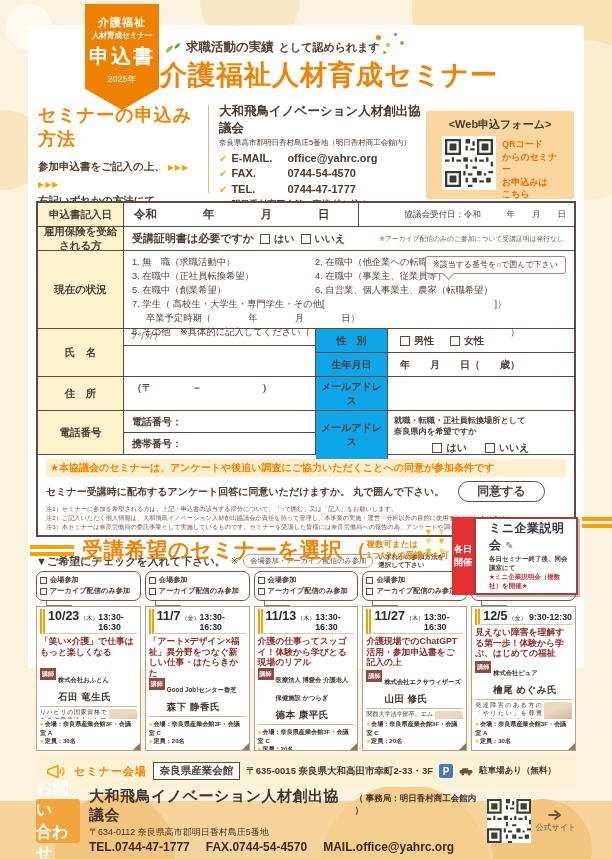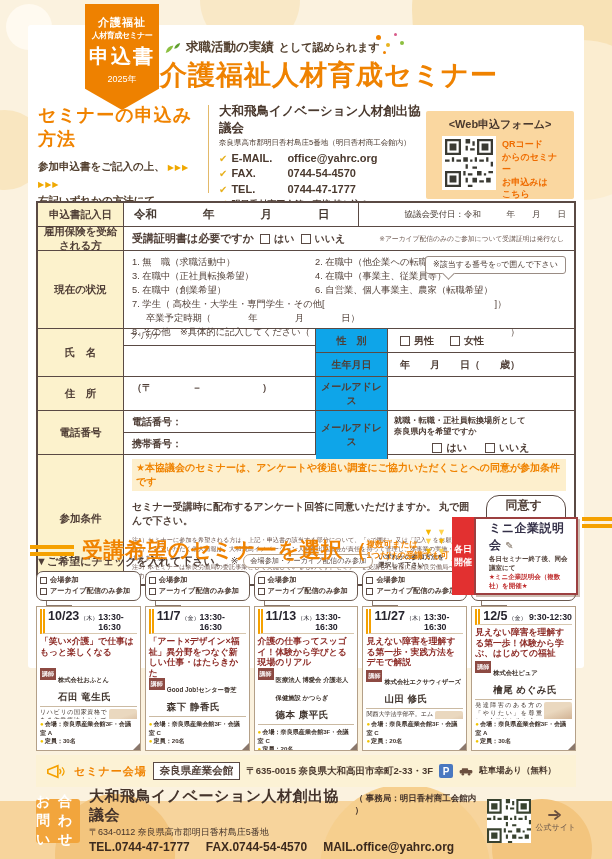--- a/index.html
+++ b/index.html
@@ -141,21 +141,21 @@
   .bullet{color:#f2c400;margin-right:1px;}
 
   .venue{position:absolute;left:8px;top:730px;width:540px;height:25px;background:#fcf2d5;display:flex;align-items:center;gap:6px;padding:16px 10px;}
   .venue-label{font-size:11px;font-weight:bold;color:#f08300;letter-spacing:1px;}
   .venue-name{border:1px solid #5a4a44;background:#fff;padding:1px 6px;font-size:10.5px;font-weight:bold;color:#4f3e36;}
   .venue-addr{font-size:9.5px;font-weight:bold;color:#4a392e;}
   .pbadge{width:14px;height:14px;background:#4a78c0;color:#fff;border-radius:2px;font-size:10px;font-weight:bold;display:flex;align-items:center;justify-content:center;flex:none;}
   .parking{font-size:8.5px;font-weight:bold;color:#4a392e;}
 
   .footer{position:absolute;left:8px;top:762px;width:540px;display:flex;gap:9px;align-items:center;}
-  .f-badge{width:44px;height:44px;background:#f2a53c;border-radius:3px;color:#fff;font-size:14px;font-weight:bold;display:flex;flex-direction:row;align-items:center;justify-content:center;line-height:1.35;flex:none;}
+  .f-badge{width:44px;height:44px;background:#f2a53c;border-radius:3px;color:#fff;font-size:16px;font-weight:bold;display:flex;flex-direction:column;align-items:center;justify-content:center;line-height:1.35;flex:none;}
   .f-mid{flex:1;}
   .f-orgrow{display:flex;align-items:baseline;gap:3px;}
   .f-org{font-size:15px;font-weight:bold;color:#44332a;letter-spacing:0.5px;}
   .f-orgnote{font-size:8.5px;font-weight:bold;color:#44332a;}
   .f-addr{font-size:9px;color:#44332a;margin-top:1px;}
   .f-contacts{display:flex;gap:16px;font-size:12px;font-weight:bold;color:#3c2a1e;margin-top:1px;}
   .f-qr{display:flex;align-items:center;gap:4px;flex:none;}
   .f-qr .qrbox2{width:44px;height:44px;background:#fff;}
   .qrbox2 svg{width:100%;height:100%;display:block;}
   .f-site{font-size:8px;color:#6b584c;display:flex;flex-direction:column;align-items:center;gap:1px;}
@@ -355,21 +355,20 @@
               <span class="cbl">
                   <span class="cb"></span>
                   <span>いいえ</span>
                 </span>
             </div>
           </div>
         </div>
       </div>
     </div>
     <div class="frow">
-      <div class="flabel">参加条件</div>
       <div class="fc-cond">
         <div class="cond-high">★本協議会のセミナーは、アンケートや後追い調査にご協力いただくことへの同意が参加条件です</div>
         <div class="cond-agree">
           <span>セミナー受講時に配布するアンケート回答に同意いただけますか。 丸で囲んで下さい。</span>
           <span class="agree-pill">同意する</span>
         </div>
         <div class="cond-notes">
           <div>注1）セミナーに参加を希望される方は、上記・申込書の該当する部分について、「○で囲む」又は「記入」をお願いします。</div>
           <div>注2）ご記入いただく個人情報は、大和飛鳥イノベーション人材創出協議会が責任を持って管理し、本事業の実施・運営・分析以外の目的に使用することはありません。</div>
           <div>注3）本セミナーは奈良労働局の委託事業として実施しているものです。セミナーを受講した皆様には奈良労働局への報告の為、アンケートや調査へのご協力をお願いします。</div>
@@ -526,21 +525,21 @@
             <span>アーカイブ配信のみ参加</span>
           </div>
       </div>
       <div class="connector"></div>
       <div class="scard">
         <div class="daterow">
           <span class="d-date">11/27</span>
           <span class="d-day">（木）</span>
           <span class="d-time">13:30-16:30</span>
         </div>
-        <div class="s-title">見えない障害を理解する第一歩・実践方法をデモで解説</div>
+        <div class="s-title">介護現場でのChatGPT活用・参加申込書をご記入の上</div>
         <div class="lect">
           <span class="lect-badge">講師</span>
           <span><span class="l-org">株式会社エクサウィザーズ</span><br><span class="l-name">山田 修氏</span></span>
         </div>
         <div class="bio"><span class="photo"></span><span>関西大学法学部卒。エムティーアイ、リブセンスで事業部長を経て、現在はエクサウィザーズでCareWizメディア事業を統括。</span></div>
         <div class="meta">
           <div><span class="bullet">●</span><span>会場：奈良県産業会館3F・会議室 C</span></div>
           <div><span class="bullet">●</span><span>定員：20名</span></div>
         </div>
       </div>

